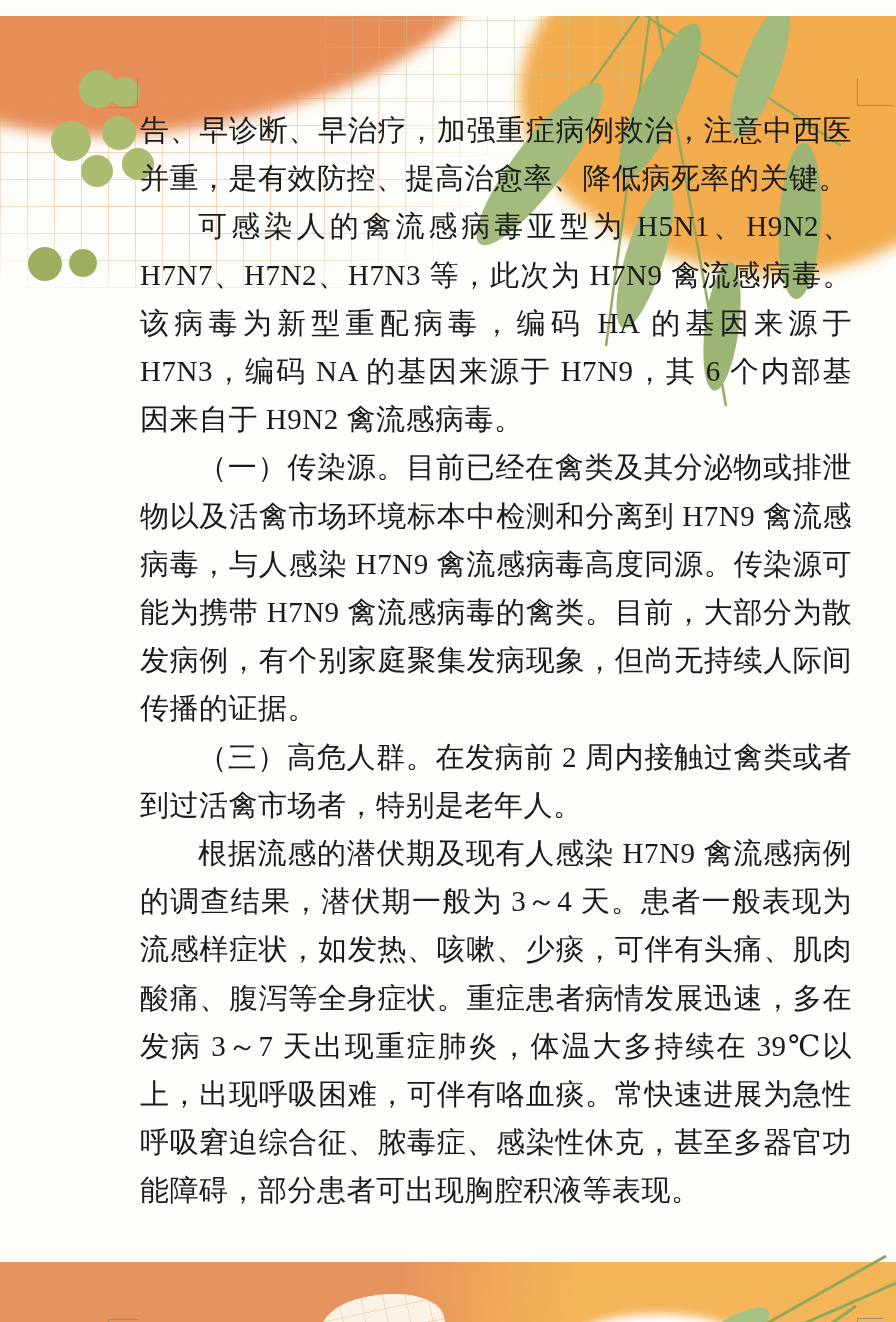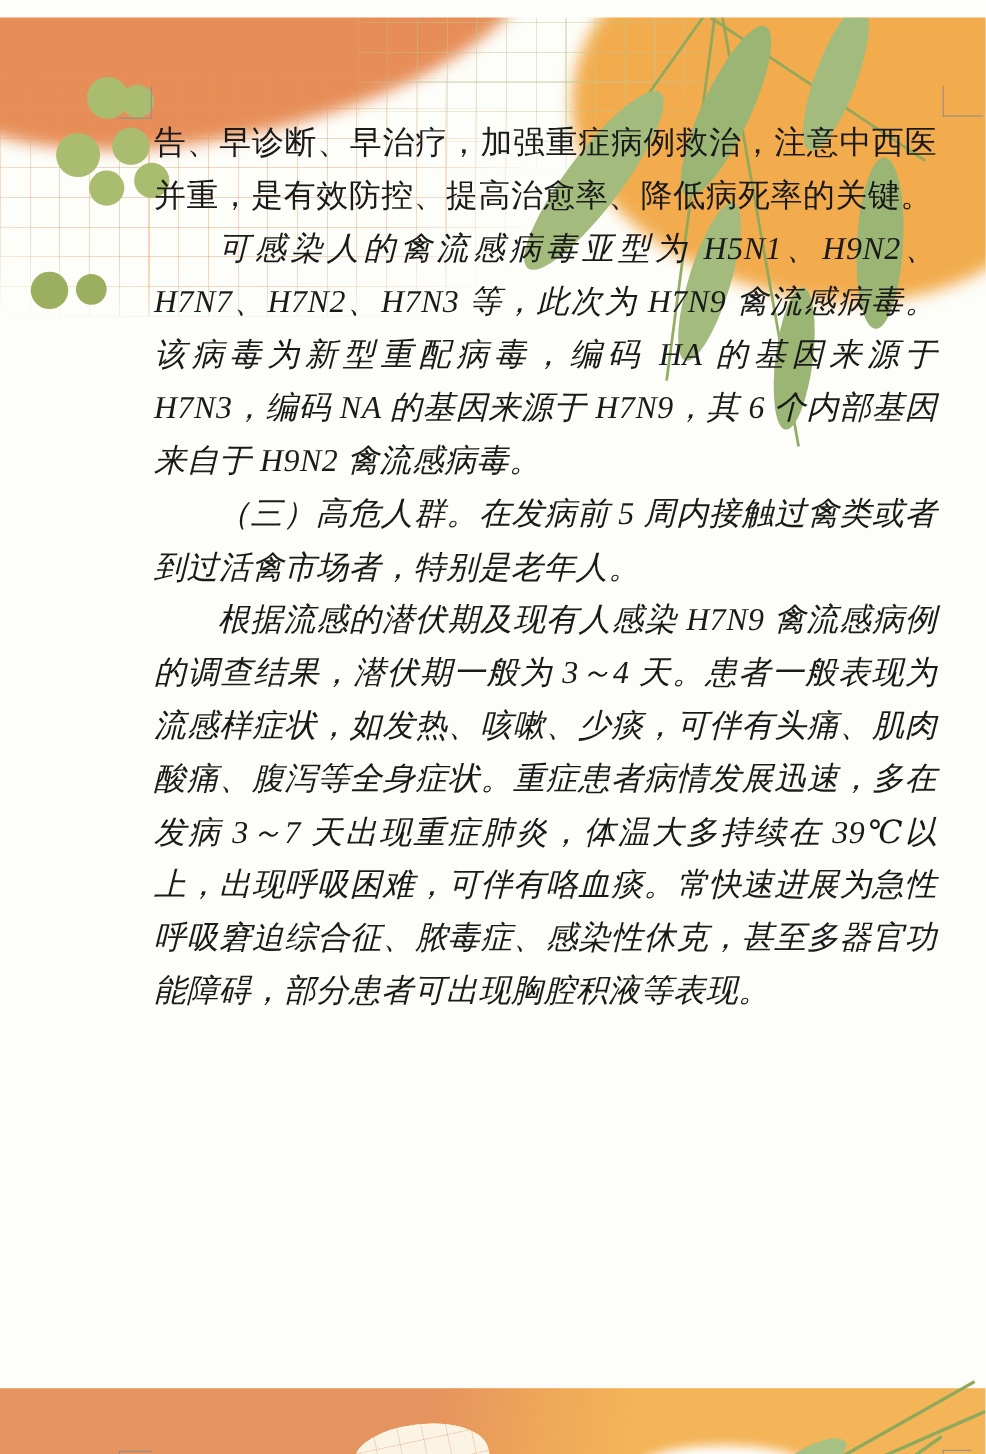--- a/index.html
+++ b/index.html
@@ -80,21 +80,21 @@
   .mark-br{left:857px;top:1302px;width:25px;height:20px;border-top-width:1.5px;border-left-width:1.5px;}
 
   
   .text-block{
     position:absolute;left:140px;top:90px;width:712px;
     font-size:29px;line-height:48.2px;color:#1a1a1a;
     text-align:justify;letter-spacing:.5px;
     z-index:5;
   }
   .text-block p{margin:0;}
-  .text-block p.indent{text-indent:2em;font-style:italic;}
+  .text-block p.indent{text-indent:2em;}
 </style>
 </head>
 <body>
 
 <div class="page">
 
   <div class="blob blob-tl"></div>
   <div class="blob blob-tr"></div>
 
   <div class="grid-patch grid-tl"></div>
@@ -140,17 +140,18 @@
   </svg>
 
   <div class="mark mark-tl"></div>
   <div class="mark mark-tr"></div>
   <div class="mark mark-bl"></div>
   <div class="mark mark-br"></div>
 
   <main class="text-block">
     <p>告、早诊断、早治疗，加强重症病例救治，注意中西医并重，是有效防控、提高治愈率、降低病死率的关键。</p>
     <p class="indent">可感染人的禽流感病毒亚型为 H5N1、H9N2、H7N7、H7N2、H7N3 等，此次为 H7N9 禽流感病毒。该病毒为新型重配病毒，编码 HA 的基因来源于 H7N3，编码 NA 的基因来源于 H7N9，其 6 个内部基因来自于 H9N2 禽流感病毒。</p>
-    <p class="indent">（三）高危人群。在发病前 5 周内接触过禽类或者到过活禽市场者，特别是老年人。</p>
+    <p class="indent">（一）传染源。目前已经在禽类及其分泌物或排泄物以及活禽市场环境标本中检测和分离到 H7N9 禽流感病毒，与人感染 H7N9 禽流感病毒高度同源。传染源可能为携带 H7N9 禽流感病毒的禽类。目前，大部分为散发病例，有个别家庭聚集发病现象，但尚无持续人际间传播的证据。</p>
+    <p class="indent">（三）高危人群。在发病前 2 周内接触过禽类或者到过活禽市场者，特别是老年人。</p>
     <p class="indent">根据流感的潜伏期及现有人感染 H7N9 禽流感病例的调查结果，潜伏期一般为 3～4 天。患者一般表现为流感样症状，如发热、咳嗽、少痰，可伴有头痛、肌肉酸痛、腹泻等全身症状。重症患者病情发展迅速，多在发病 3～7 天出现重症肺炎，体温大多持续在 39℃以上，出现呼吸困难，可伴有咯血痰。常快速进展为急性呼吸窘迫综合征、脓毒症、感染性休克，甚至多器官功能障碍，部分患者可出现胸腔积液等表现。</p>
   </main>
 
 </div>
 
 </body></html>

